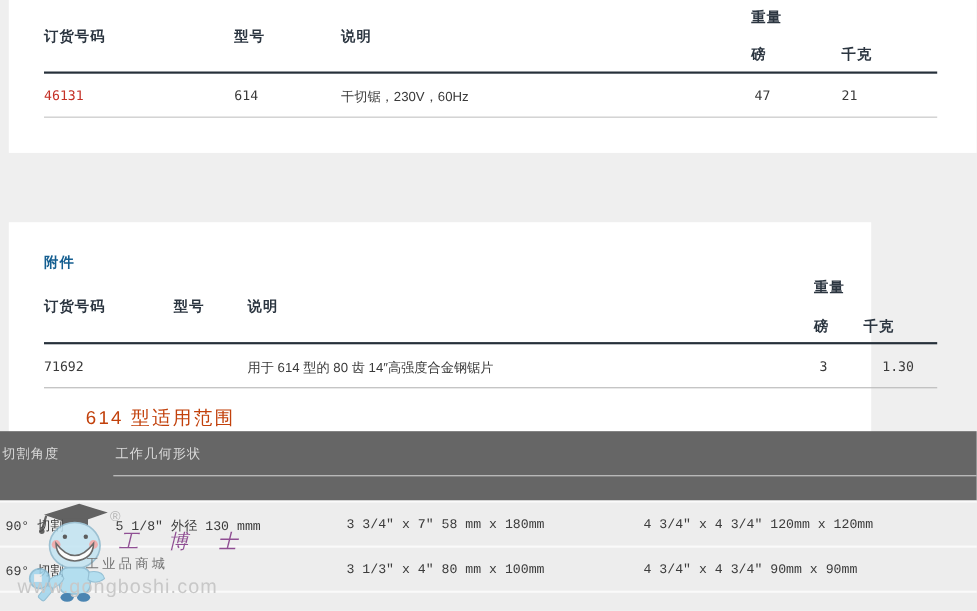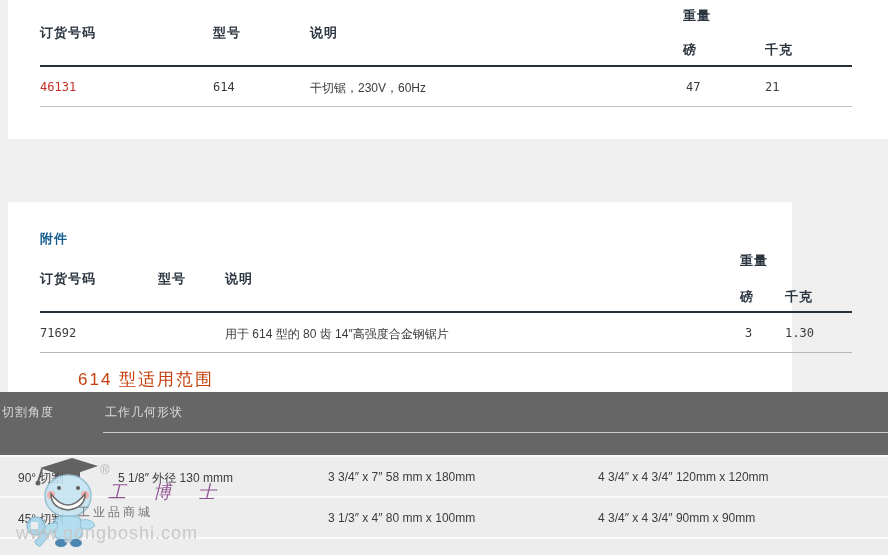--- a/index.html
+++ b/index.html
@@ -14,21 +14,21 @@
   .hdr{font-size:13px;font-weight:bold;color:#2b3540;letter-spacing:1px;}
   .cell{font-size:12px;color:#3a3a3a;font-family:"DejaVu Sans Mono","Liberation Mono",monospace;}
   .cjkcell{font-size:12px;color:#3a3a3a;}
   .rule-dark{position:absolute;height:2px;background:#26303a;}
   .rule-light{position:absolute;height:1px;background:#c2c2c2;}
   .sec-title{font-size:17px;color:#c2410c;letter-spacing:2px;}
   .bar{position:absolute;left:0;top:392px;width:888px;height:63px;background:#666666;}
   .bar-label{font-size:12px;color:#dadada;letter-spacing:1px;}
   .bar-underline{position:absolute;left:103px;top:40px;right:0;height:1px;background:#cccccc;}
   .approw{position:absolute;left:0;width:888px;height:39px;background:#ededed;}
-  .appcell{font-size:12px;color:#3c3c3c;font-family:Liberation Sans, sans-serif;margin-left:13px;}
+  .appcell{font-size:12px;color:#3c3c3c;font-family:Liberation Mono, monospace;}
   .wm{color:#b5b5b5;}
   .wm-brand{font-size:18px;letter-spacing:11px;color:#701a75;opacity:.75;font-style:italic;}
   .wm-sub{font-size:12px;letter-spacing:3px;color:#737373;}
   .wm-url{font-size:18px;color:#c8c8c8;letter-spacing:1px;}
   .red{color:#c43026;}
   .blue{color:#145e90;}
 </style>
 </head>
 <body>
 
@@ -59,21 +59,21 @@
   <span class="abs hdr" style="left:150px;top:68px;">型号</span>
   <span class="abs hdr" style="left:217px;top:68px;">说明</span>
   <span class="abs hdr" style="left:732px;top:86px;">磅</span>
   <span class="abs hdr" style="left:777px;top:86px;">千克</span>
 
   <div class="rule-dark" style="left:32px;top:109px;width:812px;"></div>
 
   <span class="abs cell" style="left:32px;top:124px;">71692</span>
   <span class="abs cjkcell" style="left:217px;top:124px;">用于 614 型的 80 齿 14″高强度合金钢锯片</span>
   <span class="abs cell" style="left:737px;top:124px;">3</span>
-  <span class="abs cell" style="left:777px;top:124px;">1.30</span>
+  <span class="abs cell" style="left:794px;top:124px;">1.30</span>
 
   <div class="rule-light" style="left:32px;top:150px;width:812px;background:#b7b7b7;"></div>
 </div>
 
 <span class="abs sec-title" style="left:78px;top:368px;">614 型适用范围</span>
 
 <div class="bar">
   <span class="abs bar-label" style="left:2px;top:12px;">切割角度</span>
   <span class="abs bar-label" style="left:105px;top:12px;">工作几何形状</span>
   <div class="bar-underline"></div>
@@ -84,21 +84,21 @@
 <div class="approw" style="top:457px;">
   <span class="abs appcell" style="left:5px;top:13px;">90° 切割</span>
   <span class="abs appcell" style="left:105px;top:13px;">5 1/8″ 外径 130 mmm</span>
   <span class="abs appcell" style="left:315px;top:13px;">3 3/4″ x 7″ 58 mm x 180mm</span>
   <span class="abs appcell" style="left:585px;top:13px;">4 3/4″ x 4 3/4″ 120mm x 120mm</span>
 </div>
 
 <div style="position:absolute;left:0;top:496px;width:888px;height:2px;background:#fafafa;"></div>
 
 <div class="approw" style="top:498px;">
-  <span class="abs appcell" style="left:5px;top:13px;">45° 切割</span>
+  <span class="abs appcell" style="left:5px;top:13px;">69° 切割</span>
   <span class="abs appcell" style="left:315px;top:13px;">3 1/3″ x 4″ 80 mm x 100mm</span>
   <span class="abs appcell" style="left:585px;top:13px;">4 3/4″ x 4 3/4″ 90mm x 90mm</span>
 </div>
 
 <div style="position:absolute;left:0;top:537px;width:888px;height:2px;background:#fafafa;"></div>
 <div class="approw" style="top:539px;height:16px;"></div>
 
 <div class="abs" style="left:0;top:450px;width:260px;height:105px;pointer-events:none;">
   <svg width="90" height="100" viewBox="0 0 90 100" style="position:absolute;left:18px;top:2px;opacity:.85;">
 

